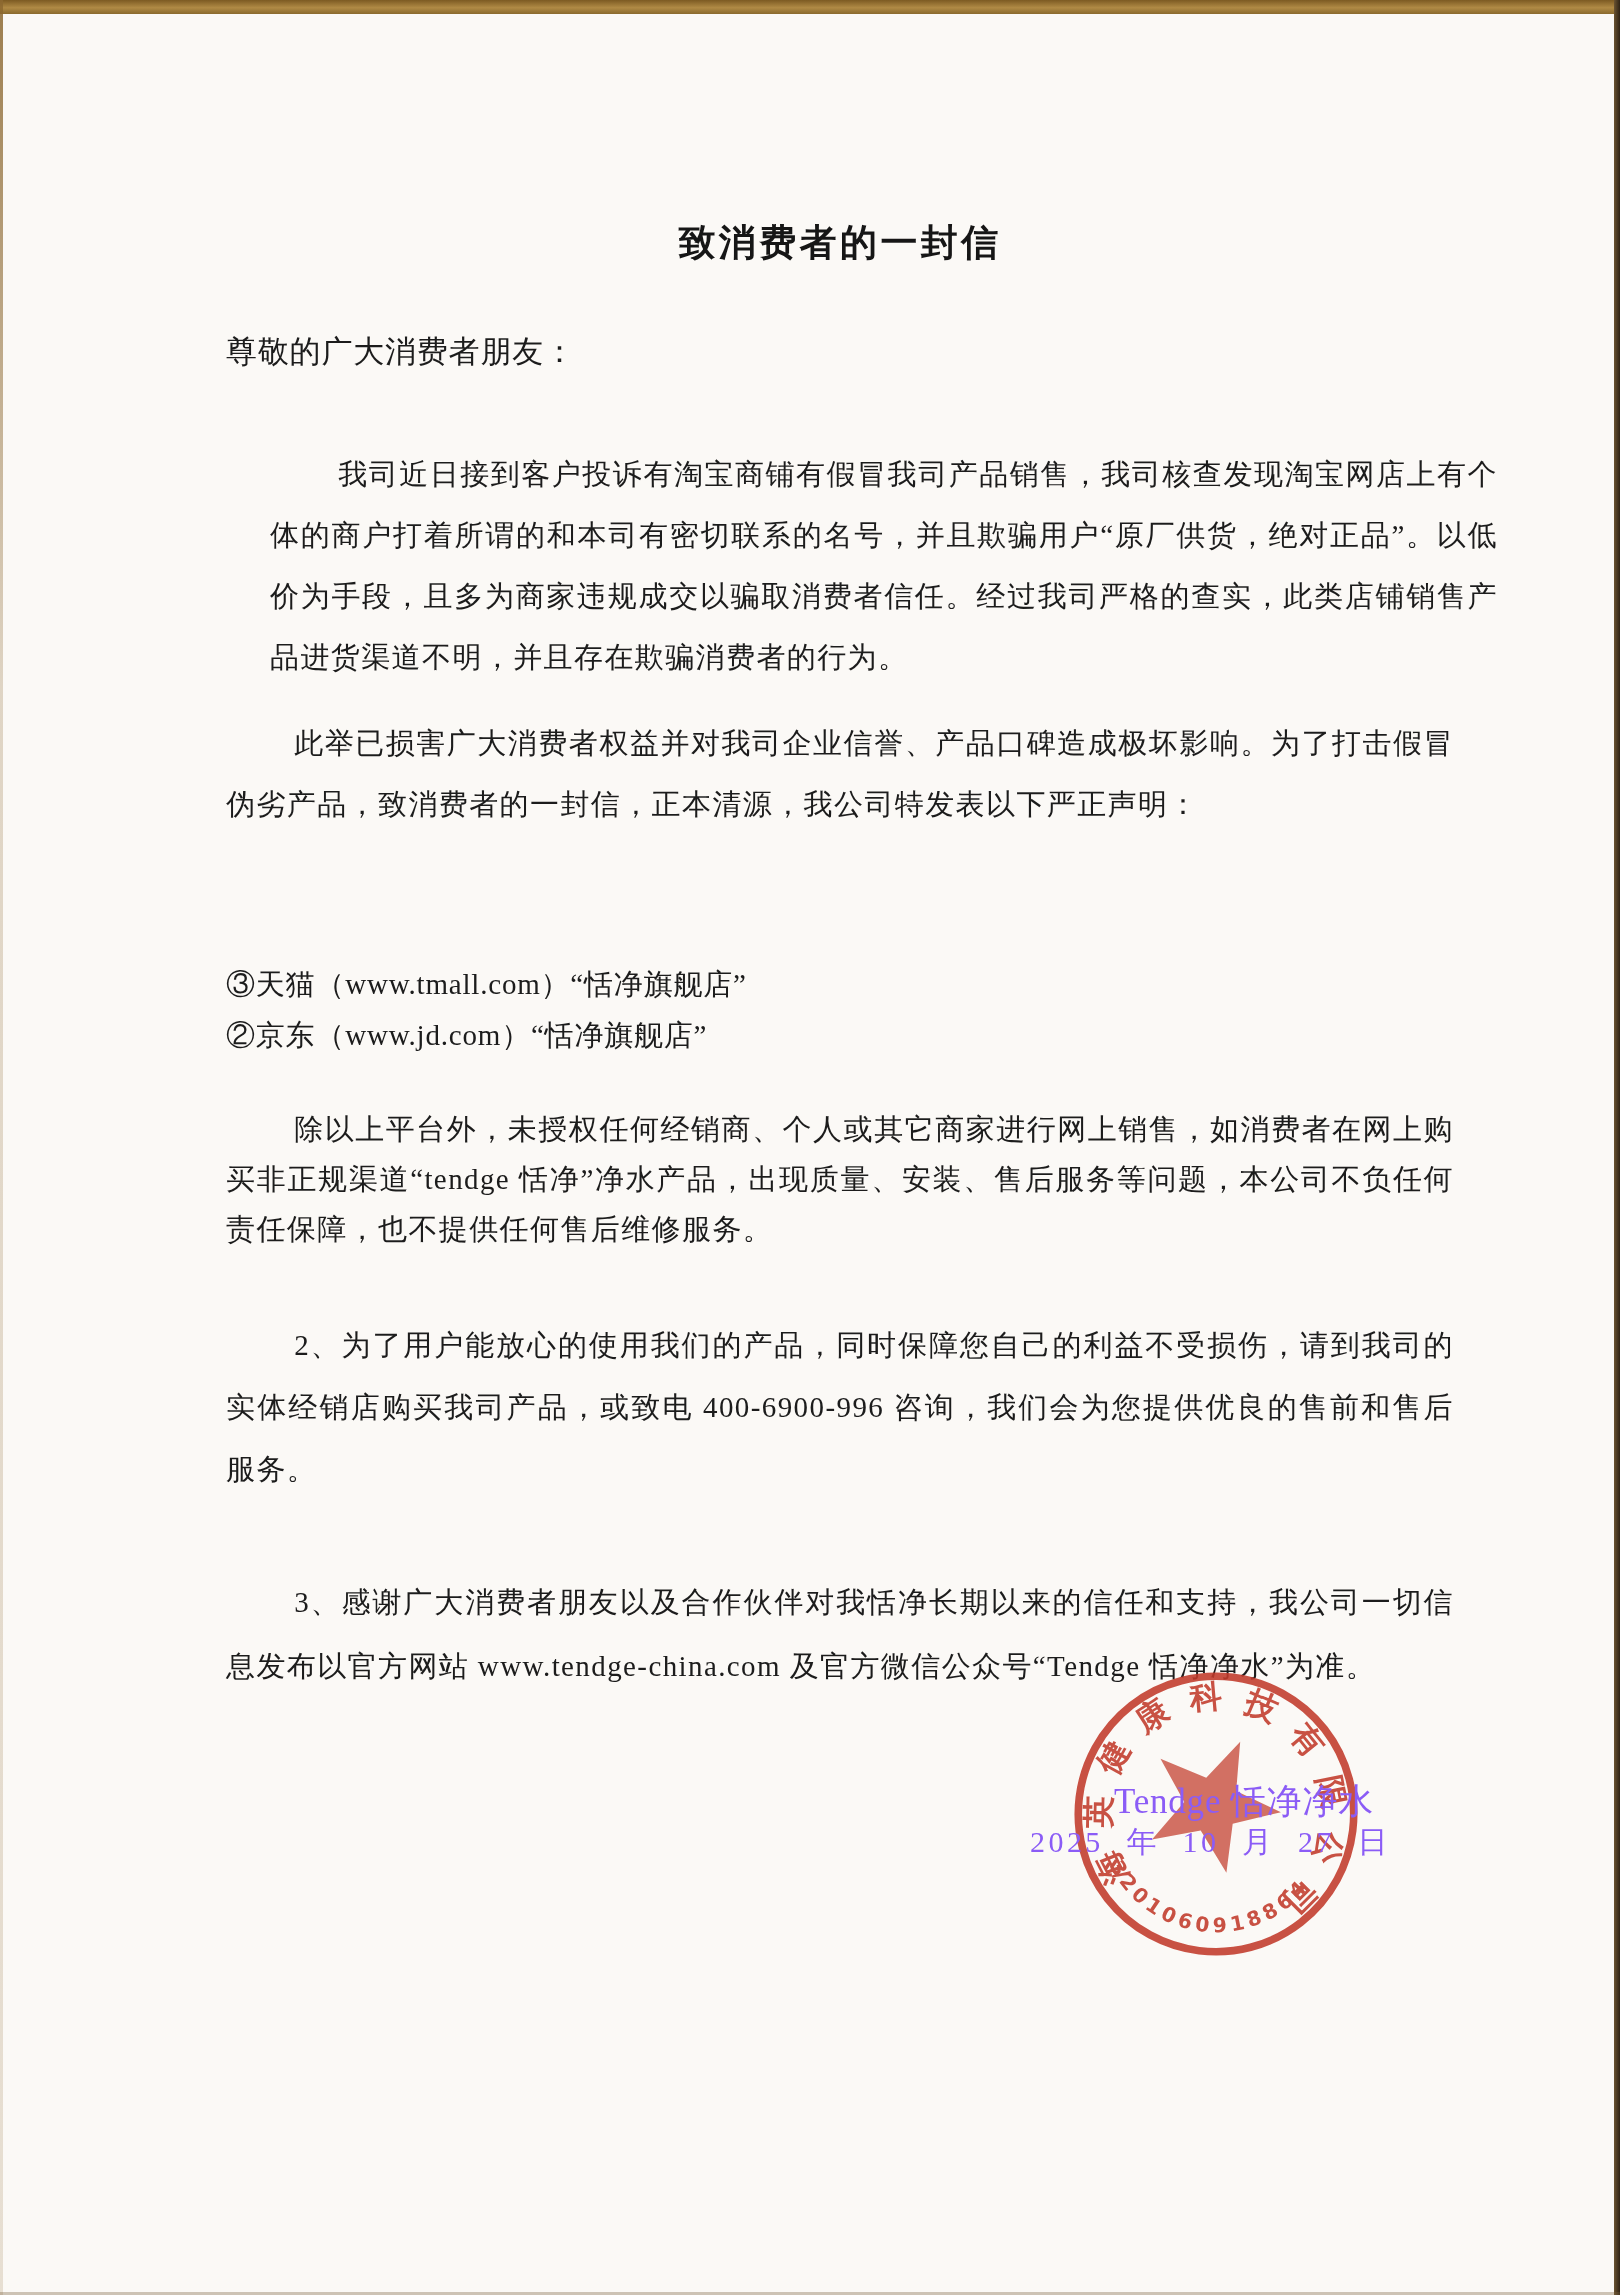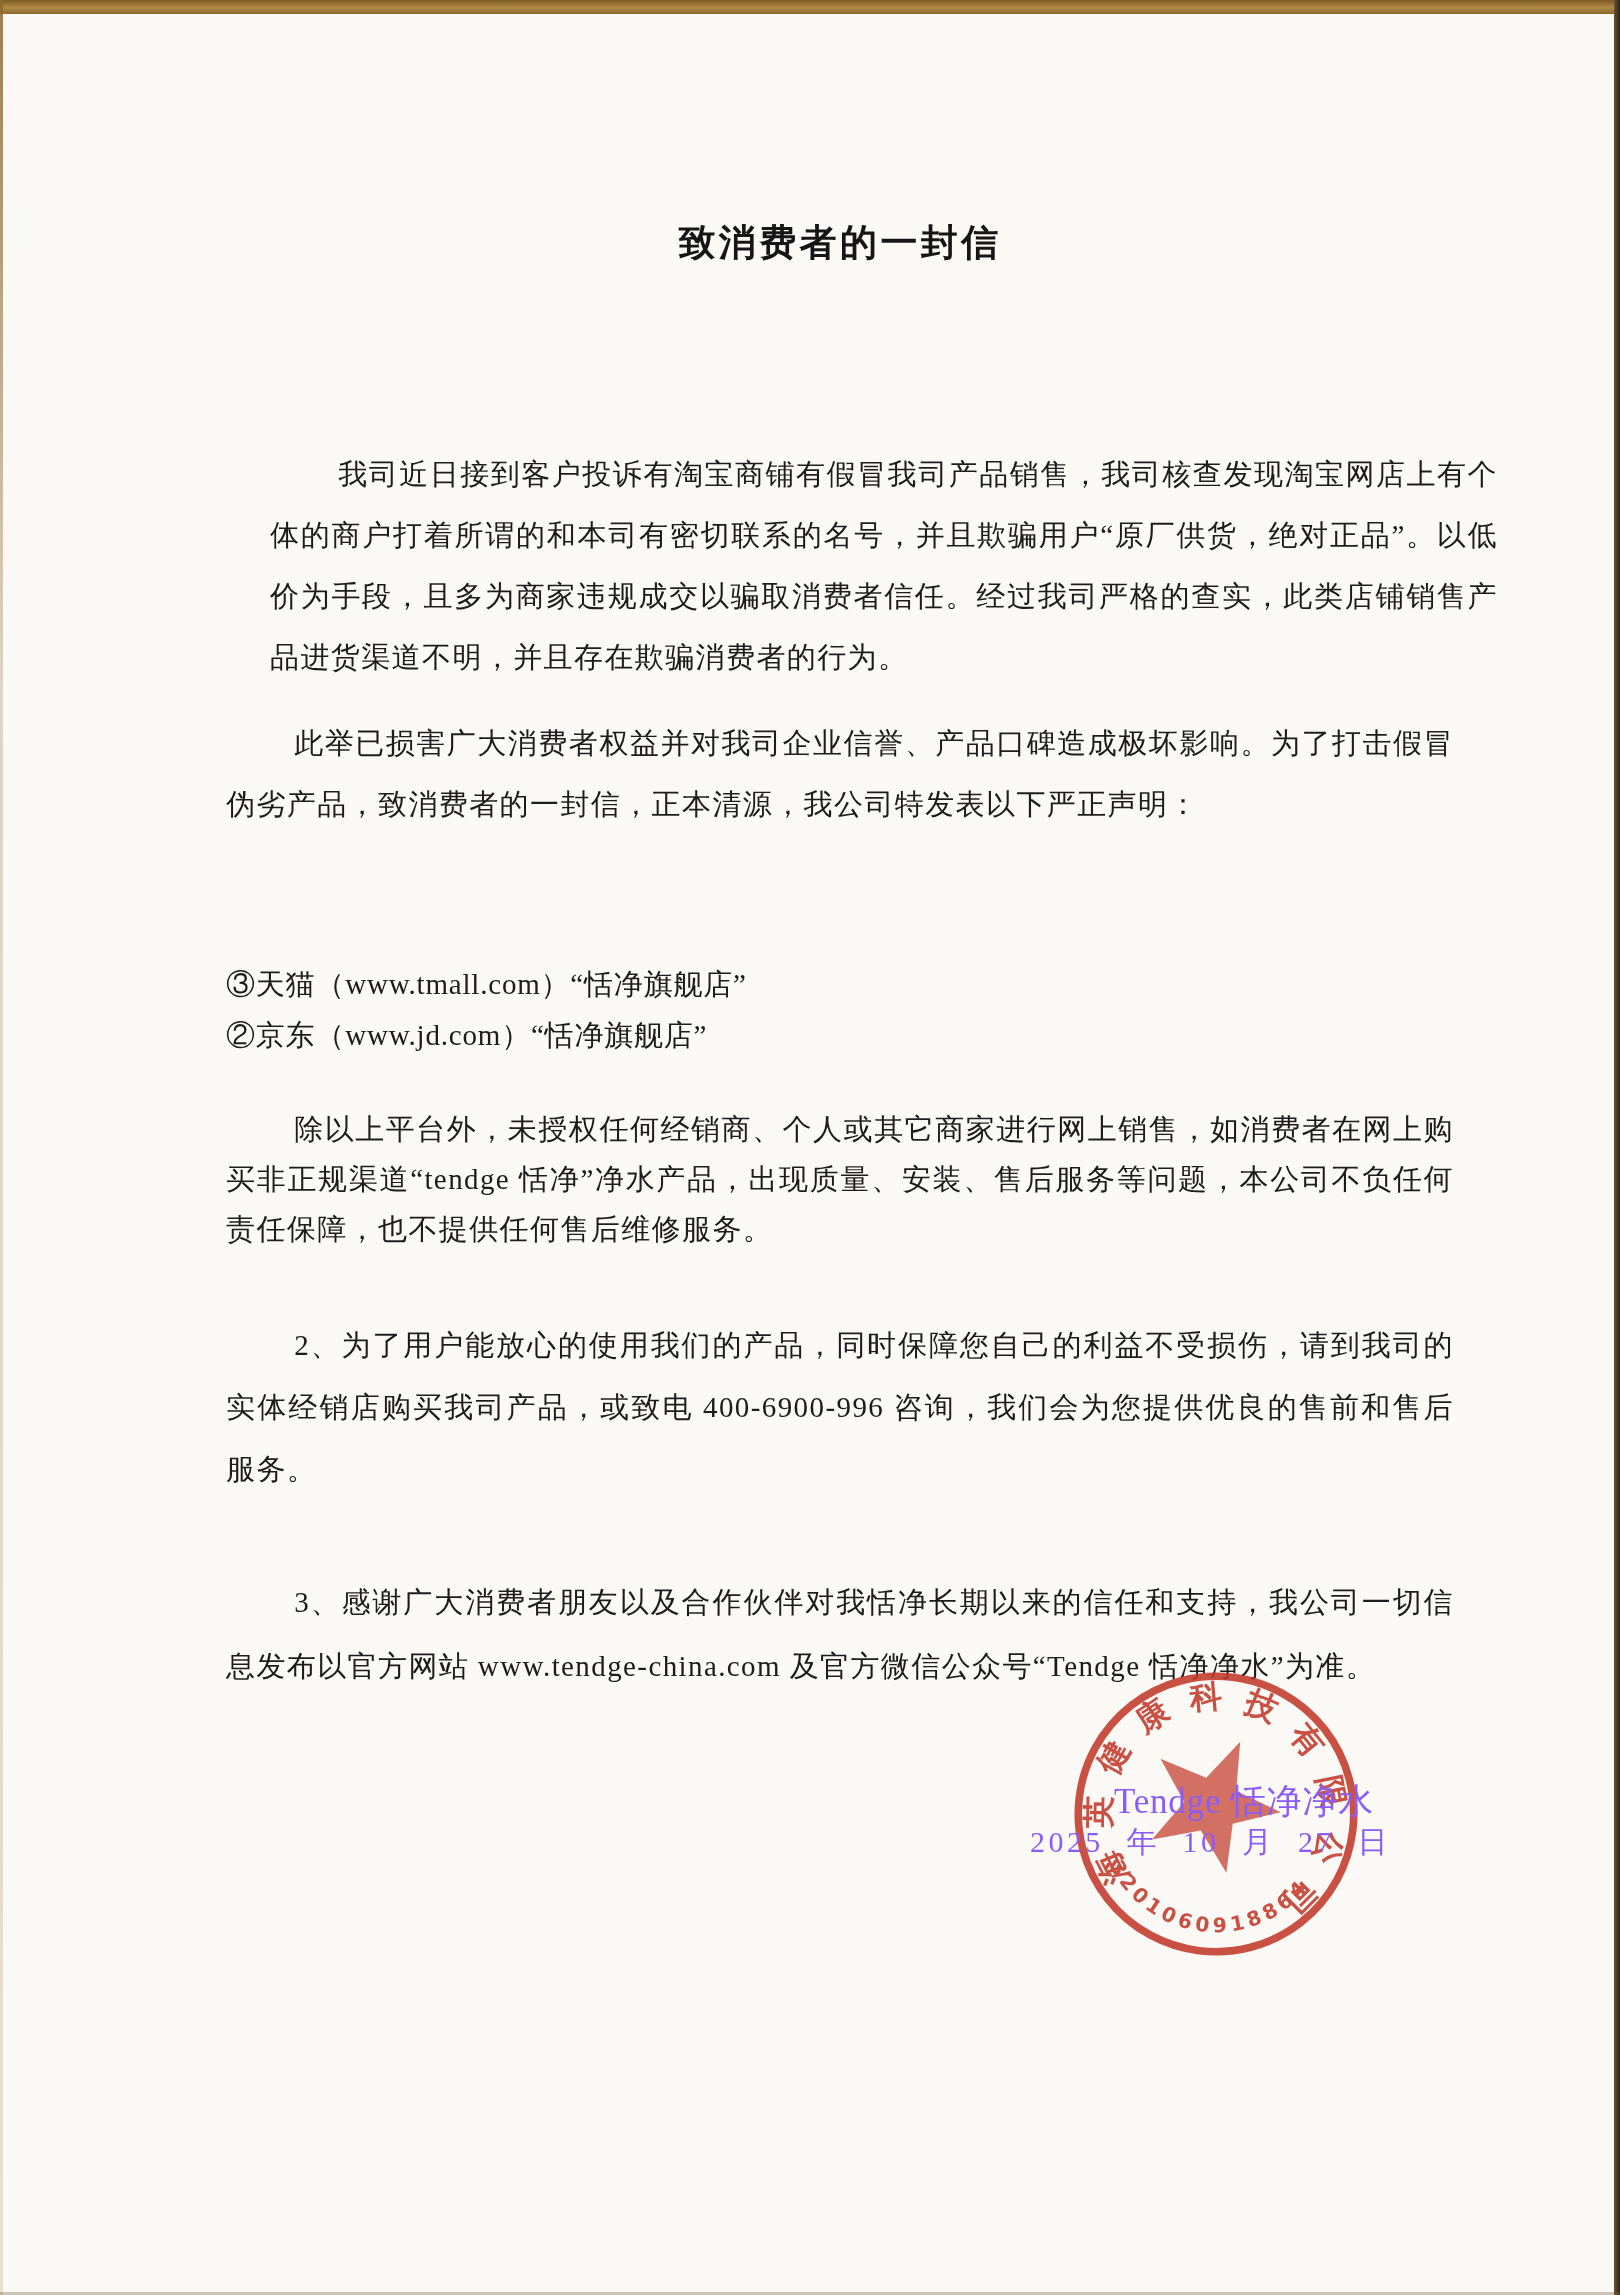--- a/index.html
+++ b/index.html
@@ -53,20 +53,21 @@
   .sig-company{top:1778px;right:247px;font-size:35px;letter-spacing:0.8px;}
   .sig-date{top:1822px;right:230px;font-size:30px;letter-spacing:3.4px;word-spacing:11.8px;}
 </style>
 </head>
 <body>
 
 <div class="paper">
 
   <div class="block title">致消费者的一封信</div>
 
+  <div class="block salutation">尊敬的广大消费者朋友：</div>
 
   <div class="block body-text indent p1">我司近日接到客户投诉有淘宝商铺有假冒我司产品销售，我司核查发现淘宝网店上有个体的商户打着所谓的和本司有密切联系的名号，并且欺骗用户“原厂供货，绝对正品”。以低价为手段，且多为商家违规成交以骗取消费者信任。经过我司严格的查实，此类店铺销售产品进货渠道不明，并且存在欺骗消费者的行为。</div>
 
   <div class="block body-text indent p2">此举已损害广大消费者权益并对我司企业信誉、产品口碑造成极坏影响。为了打击假冒伪劣产品，致消费者的一封信，正本清源，我公司特发表以下严正声明：</div>
 
 
   <div class="block channels">
     <div>③天猫（www.tmall.com）“恬净旗舰店”</div>
     <div>②京东（www.jd.com）“恬净旗舰店”</div>
   </div>

